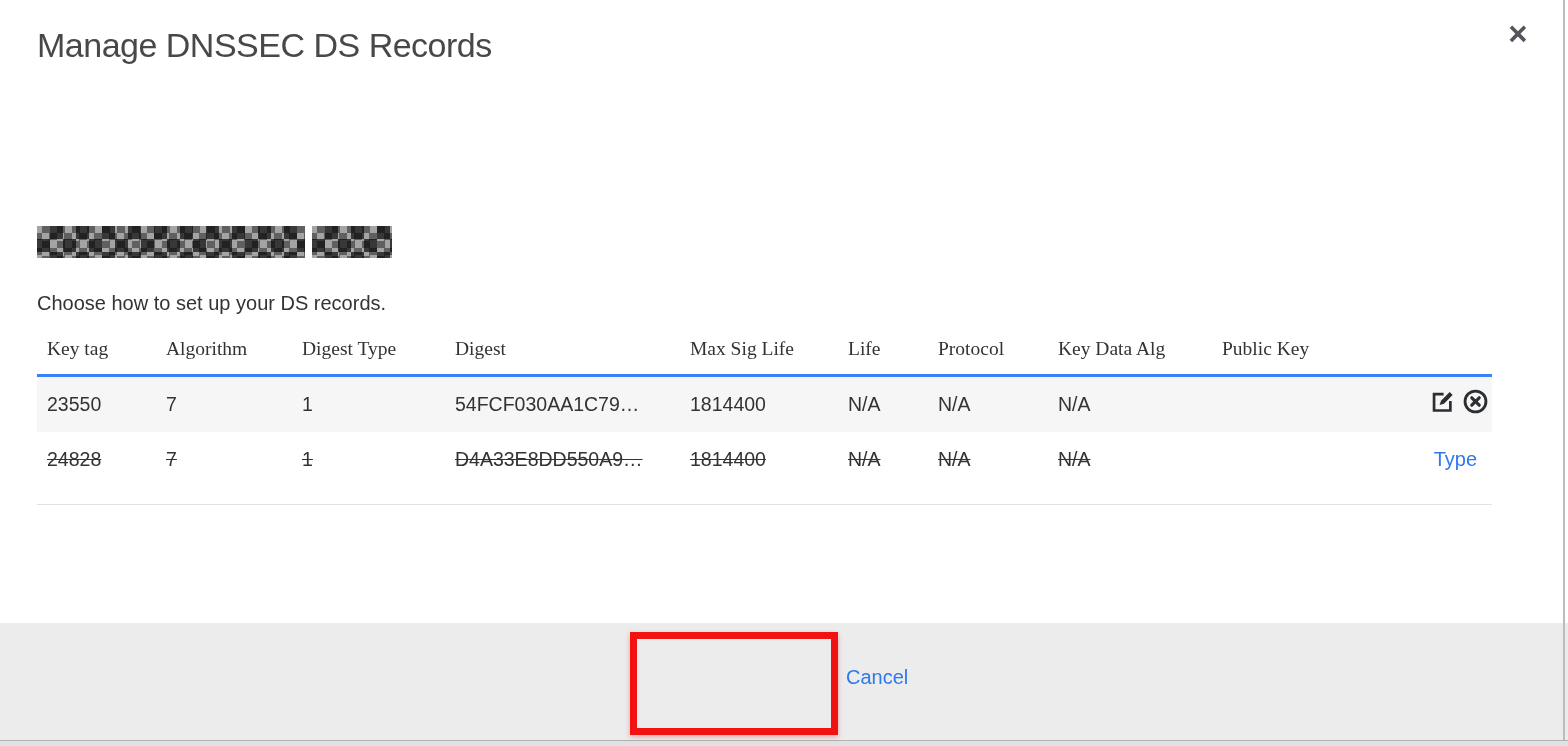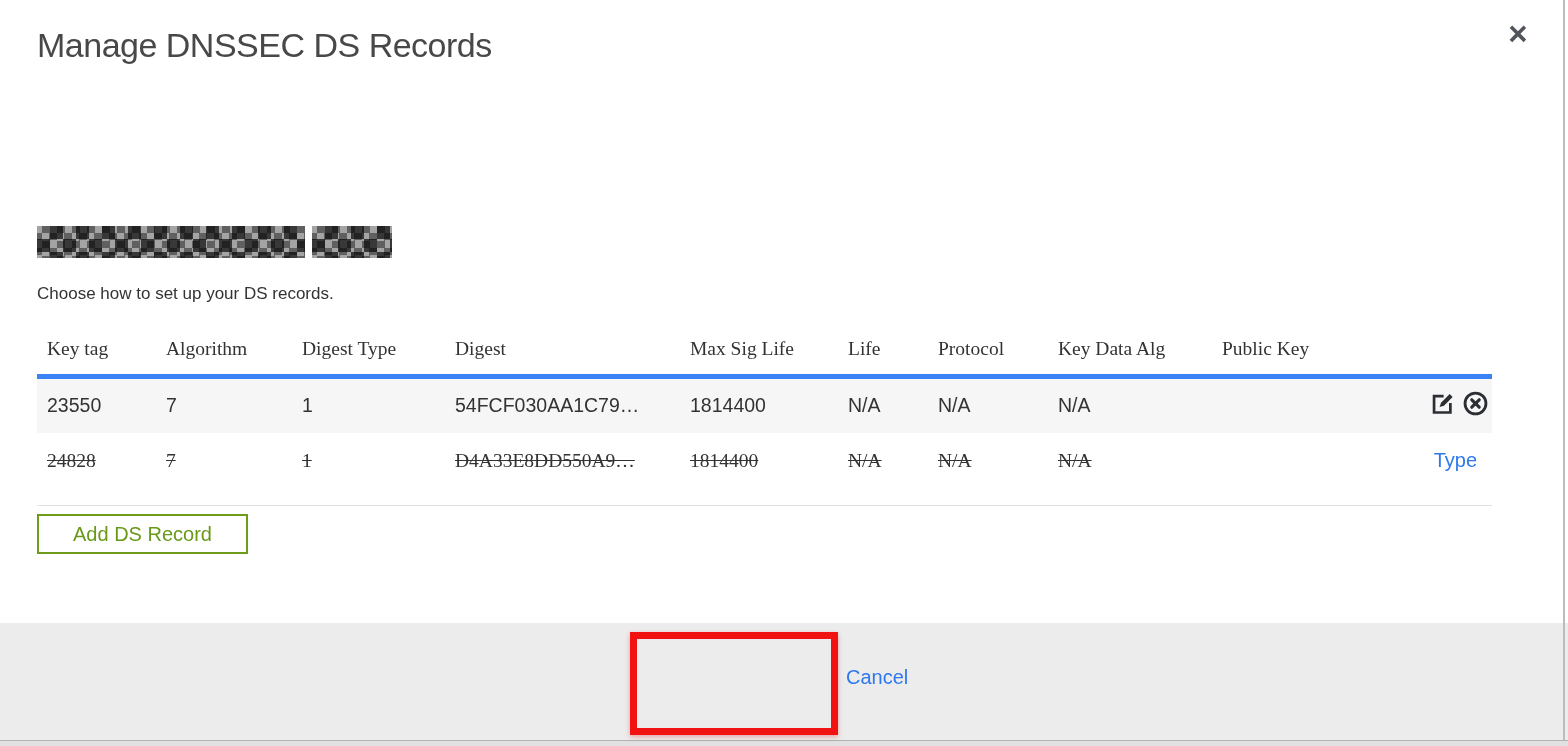--- a/index.html
+++ b/index.html
@@ -32,42 +32,42 @@
     height:32px;
     background:
       repeating-conic-gradient(rgba(20,20,20,0.75) 0% 25%, rgba(170,170,170,0.20) 0% 50%) 0px 0px / 26px 26px,
       repeating-conic-gradient(#4d4d4d 0% 25%, #a2a2a2 0% 50%) 5px 7px / 15px 15px,
       #8f8f8f;
   }
   .mosaic-seg.seg1 { width:268px; }
   .mosaic-seg.seg2 { width:80px; }
 
   .instruction {
-    position:absolute; left:37px; top:284px;
-    font-size:17px; color:#333;
+    position:absolute; left:37px; top:292px;
+    font-size:20px; color:#333;
   }
 
   
   .table-wrap { position:absolute; left:37px; top:330px; width:1455px; }
   table { width:1455px; table-layout:fixed; border-collapse:collapse; }
   th {
     text-align:left; font-weight:400; font-size:19.5px; color:#333;
     padding:8px 0 14px 10px; white-space:nowrap;font-family:Liberation Serif, serif;
   }
   td {
     font-size:19.5px; color:#333; height:56px;
     padding-left:10px; vertical-align:middle; white-space:nowrap;
     overflow:hidden;
   }
   .c-keytag{width:119px}.c-alg{width:136px}.c-dtype{width:153px}
   .c-digest{width:235px}.c-msl{width:158px}.c-flags{width:90px}
   .c-proto{width:120px}.c-kda{width:164px}.c-pk{width:150px}.c-actions{width:130px}
 
-  tr.row-active td { background:#f6f6f6; border-top:5px solid #3b82f6; }
-  tr.row-deleted .cell-text { text-decoration:line-through;font-family:Liberation Serif, serif; }
+  tr.row-active td { background:#f6f6f6; border-top:3px solid #3b82f6; }
+  tr.row-deleted .cell-text { text-decoration:line-through; }
 
   td.actions { text-align:right; padding-right:3px; }
   .icon-btn { display:inline-block; vertical-align:middle; cursor:pointer; }
   .icon-btn + .icon-btn { margin-left:1px; }
   td.undo-cell { text-align:right; padding-right:15px; }
   .undo-link { color:#2e78f0; font-size:20px; text-decoration:none; cursor:pointer; }
 
   .table-bottom-rule { border-top:1px solid #e2e2e2; margin-top:16px; height:0; }
 
   .add-btn {
@@ -175,21 +175,20 @@
         <td><span class="cell-text">N/A</span></td>
         <td><span class="cell-text">N/A</span></td>
         <td><span class="cell-text"></span></td>
         <td class="undo-cell">
           <a class="undo-link">Type</a>
         </td>
       </tr>
     </tbody>
   </table>
   <div class="table-bottom-rule"></div>
-  <button class="add-btn">Add DS Record</button>
 </div>
 
 <div class="footer">
   <a class="cancel-link">Cancel</a>
 </div>
 
 <div class="annotation-box"></div>
 
 <div class="right-border"></div>
 <div class="bottom-strip"></div>

